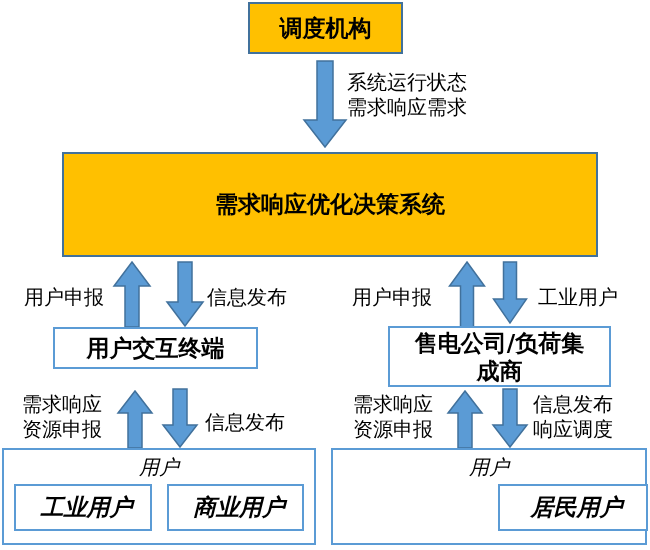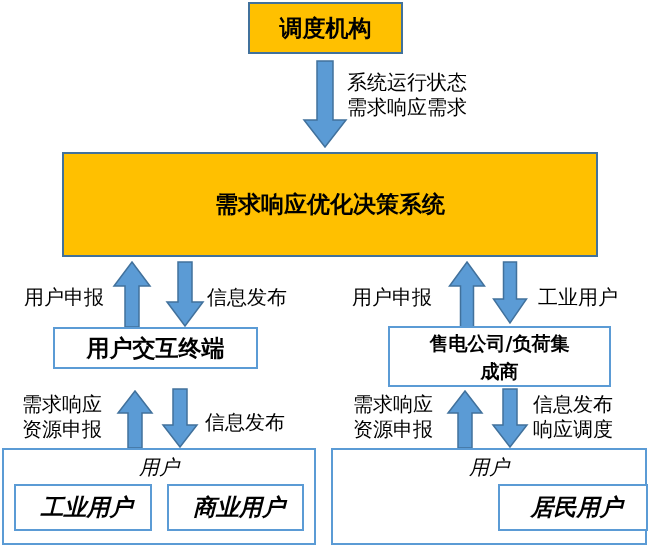--- a/index.html
+++ b/index.html
@@ -8,21 +8,21 @@
     font-family:"DejaVu Sans","Liberation Sans",sans-serif;color:#000;
   }
   .arrows-layer{position:absolute;left:0;top:0;width:650px;height:550px;pointer-events:none;}
   .node{position:absolute;box-sizing:border-box;display:flex;flex-direction:column;
         align-items:center;justify-content:center;text-align:left;}
   .orange{background:var(--orange);border:2px solid var(--orange-outline);}
   .whitebox{background:#fff;border:2px solid var(--box-outline);}
   .node-dispatch{left:248px;top:2px;width:155px;height:52px;font-size:23px;font-weight:bold;}
   .node-decision{left:62px;top:152px;width:536px;height:105px;font-size:23px;font-weight:bold;line-height:31px;gap:44px;}
   .node-terminal{left:53px;top:327px;width:205px;height:42px;font-size:23px;font-weight:bold;}
-  .node-retailer{left:388px;top:326px;width:223px;height:61px;font-size:19px;font-weight:bold;line-height:28px;}
+  .node-retailer{left:388px;top:326px;width:223px;height:61px;font-size:23px;font-weight:bold;line-height:28px;}
   .container-box{position:absolute;box-sizing:border-box;background:#fff;border:2px solid var(--box-outline);font-style:italic;}
   .left-users{left:2px;top:448px;width:314px;height:97px;}
   .right-users{left:331px;top:448px;width:316px;height:97px;}
   .users-title{margin-top:4px;text-align:center;font-size:20px;font-weight:normal;}
   .userbox{position:absolute;box-sizing:border-box;background:#fff;border:2px solid var(--box-outline);
            display:flex;align-items:center;justify-content:center;font-weight:bold;padding-left:7px;}
   .lu1{left:10px;top:34px;width:138px;height:47px;font-size:23px;}
   .lu2{left:163px;top:34px;width:137px;height:47px;font-size:23px;}
   .ru1{left:11px;top:34px;width:138px;height:47px;font-size:19px;}
   .ru2{left:165px;top:34px;width:150px;height:47px;font-size:23px;}

